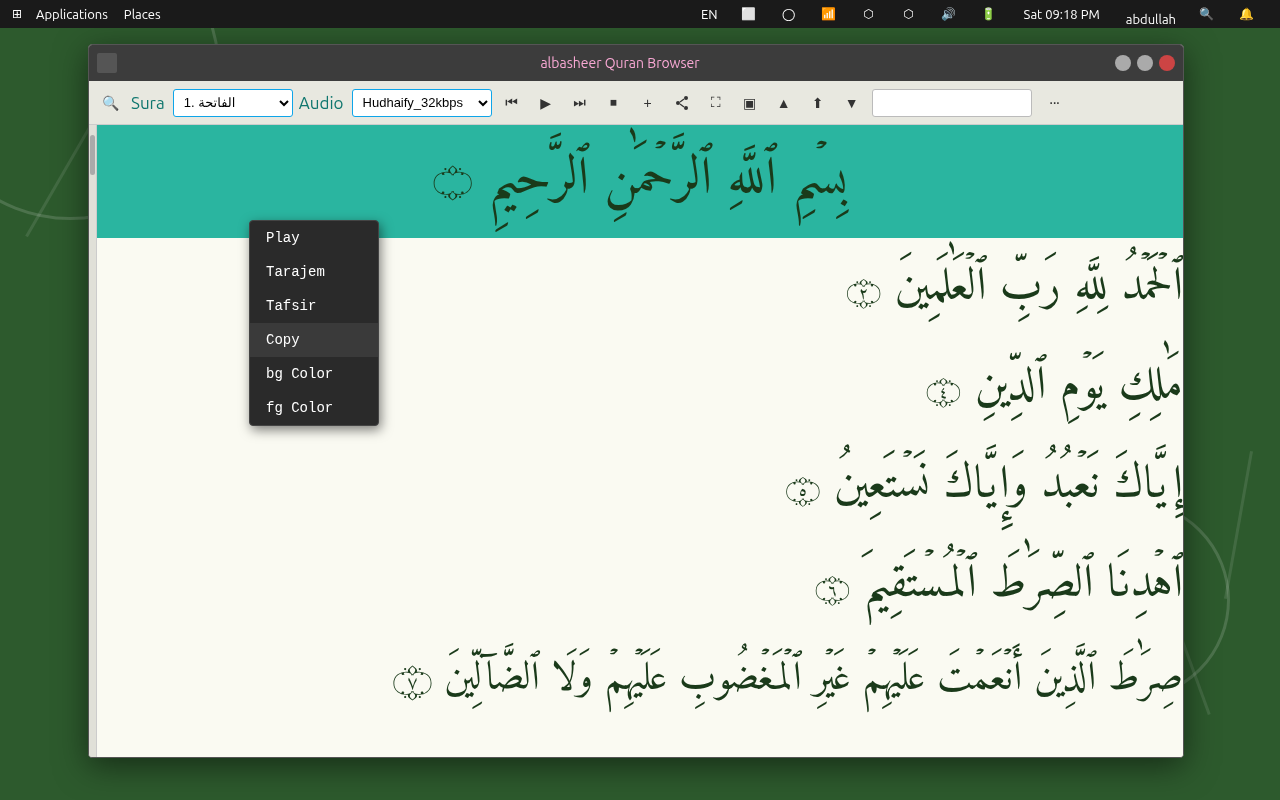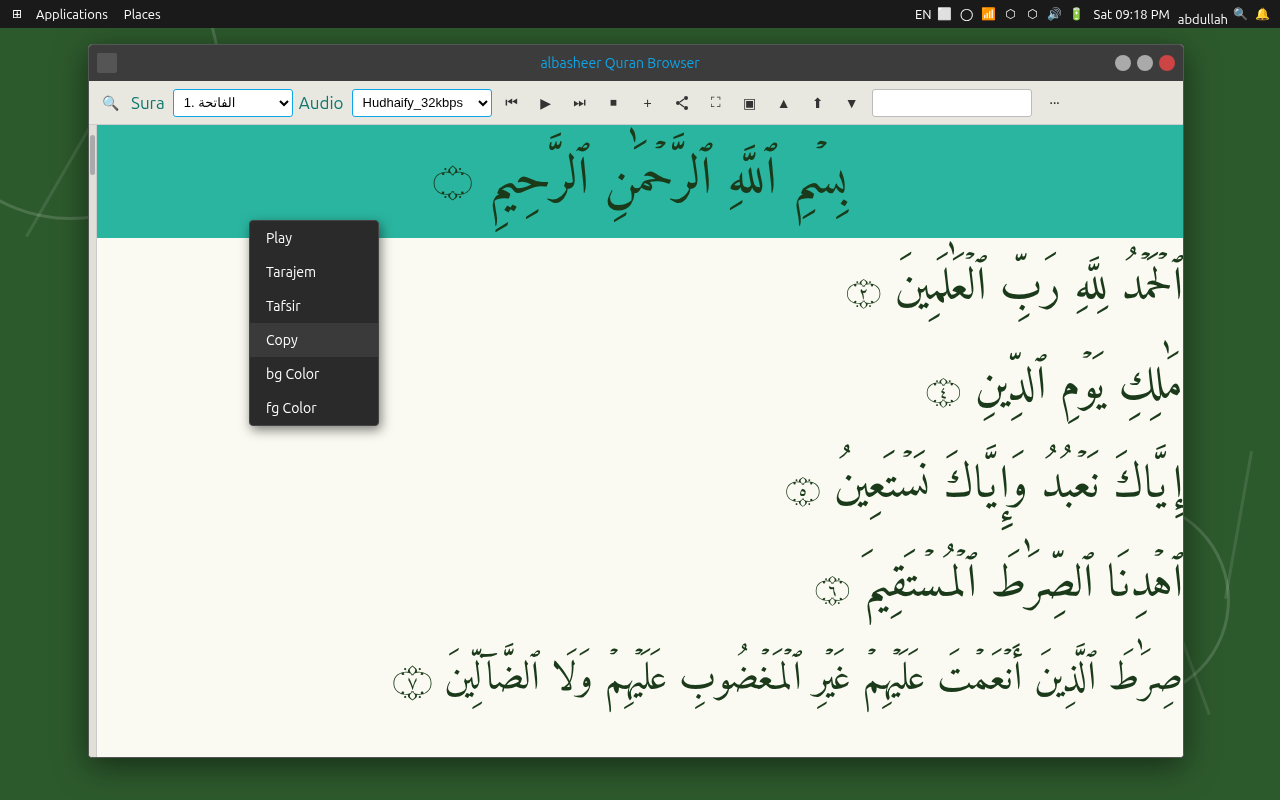--- a/index.html
+++ b/index.html
@@ -35,22 +35,22 @@
     .system-bar-left {
       display: flex;
       align-items: center;
       gap: 4px;
       padding-left: 8px;
     }
     .system-bar-right {
       margin-left: auto;
       display: flex;
       align-items: center;
-      gap: 4px;
-      padding-right: 8px;
+      gap: 22px;
+      padding-right: 24px;
     }
     .sys-icon {
       width: 18px;
       height: 18px;
       display: inline-flex;
       align-items: center;
       justify-content: center;
       font-size: 12px;
     }
     .sys-btn {
@@ -89,21 +89,21 @@
       width: 20px;
       height: 20px;
       background: #555;
       border-radius: 2px;
       margin-right: 8px;
       flex-shrink: 0;
     }
     .title-bar-title {
       flex: 1;
       text-align: center;
-      color: #0ea5e9;
+      color: #f9a8d4;
       font-size: 14px;
     }
     .window-controls {
       display: flex;
       gap: 6px;
     }
     .win-btn {
       width: 16px;
       height: 16px;
       border-radius: 50%;
@@ -245,20 +245,21 @@
       box-shadow: 2px 4px 12px rgba(0,0,0,0.5);
       z-index: 200;
       overflow: hidden;
     }
     .context-menu-item {
       padding: 9px 16px;
       color: #ffffff;
       font-size: 14px;
       cursor: pointer;
       display: block;
+      font-family: Liberation Mono, monospace;
     }
     .context-menu-item.active {
       background: #3a3a3a;
     }
 
     
     .quran-content::-webkit-scrollbar { width: 8px; }
     .quran-content::-webkit-scrollbar-track { background: #e0e0d8; }
     .quran-content::-webkit-scrollbar-thumb { background: #aaa; border-radius: 3px; }
 

